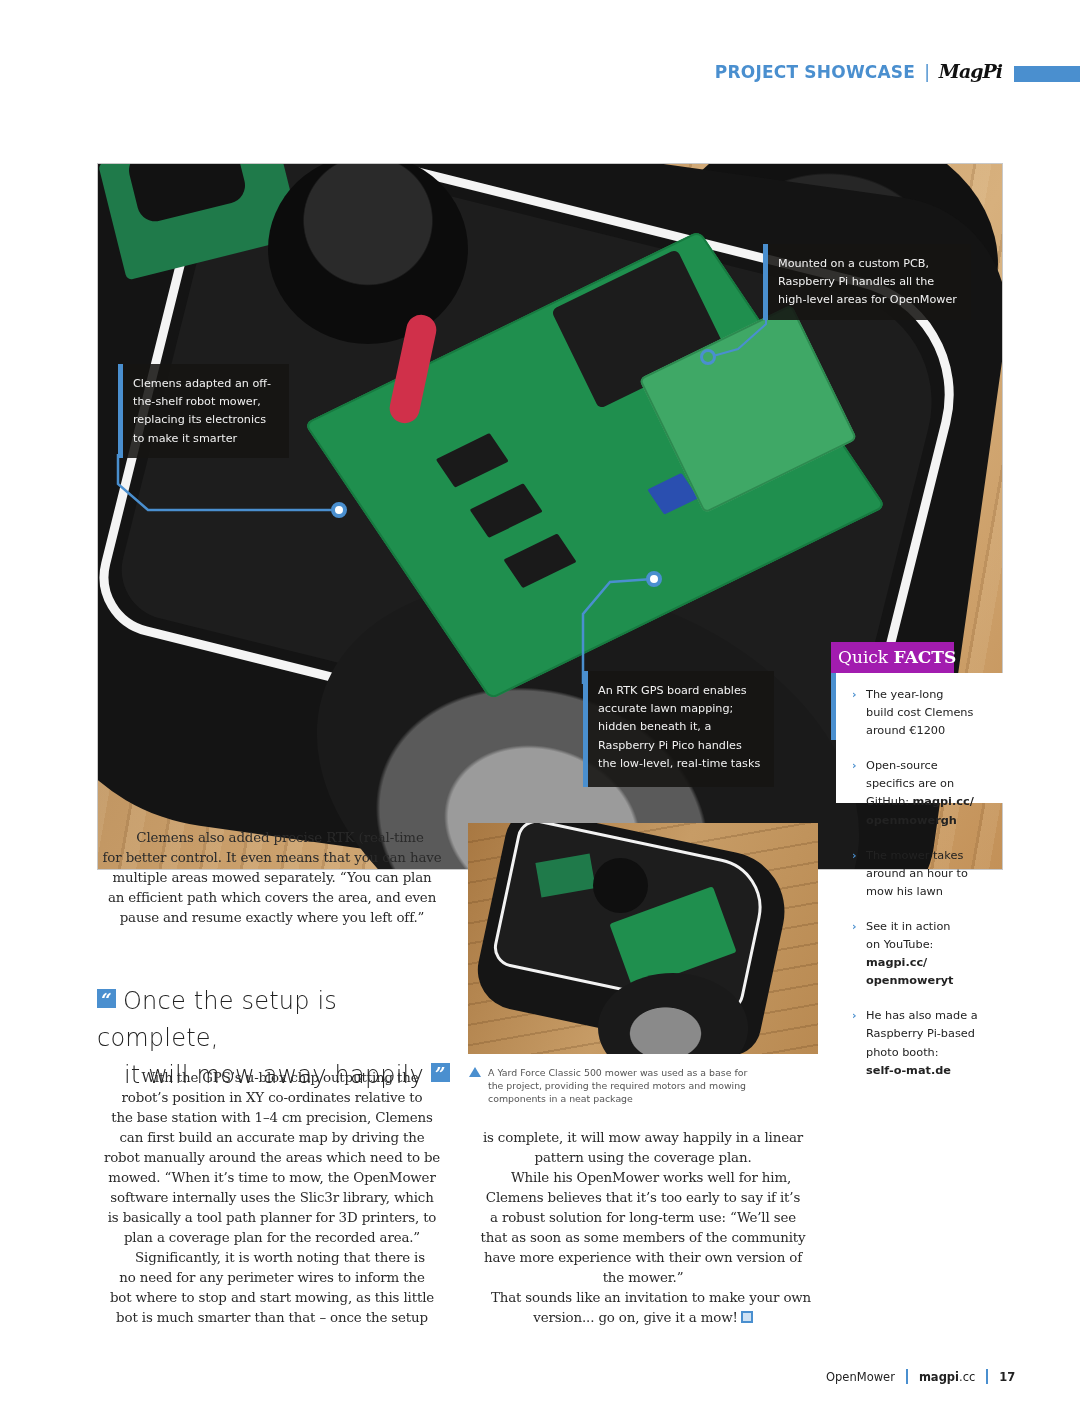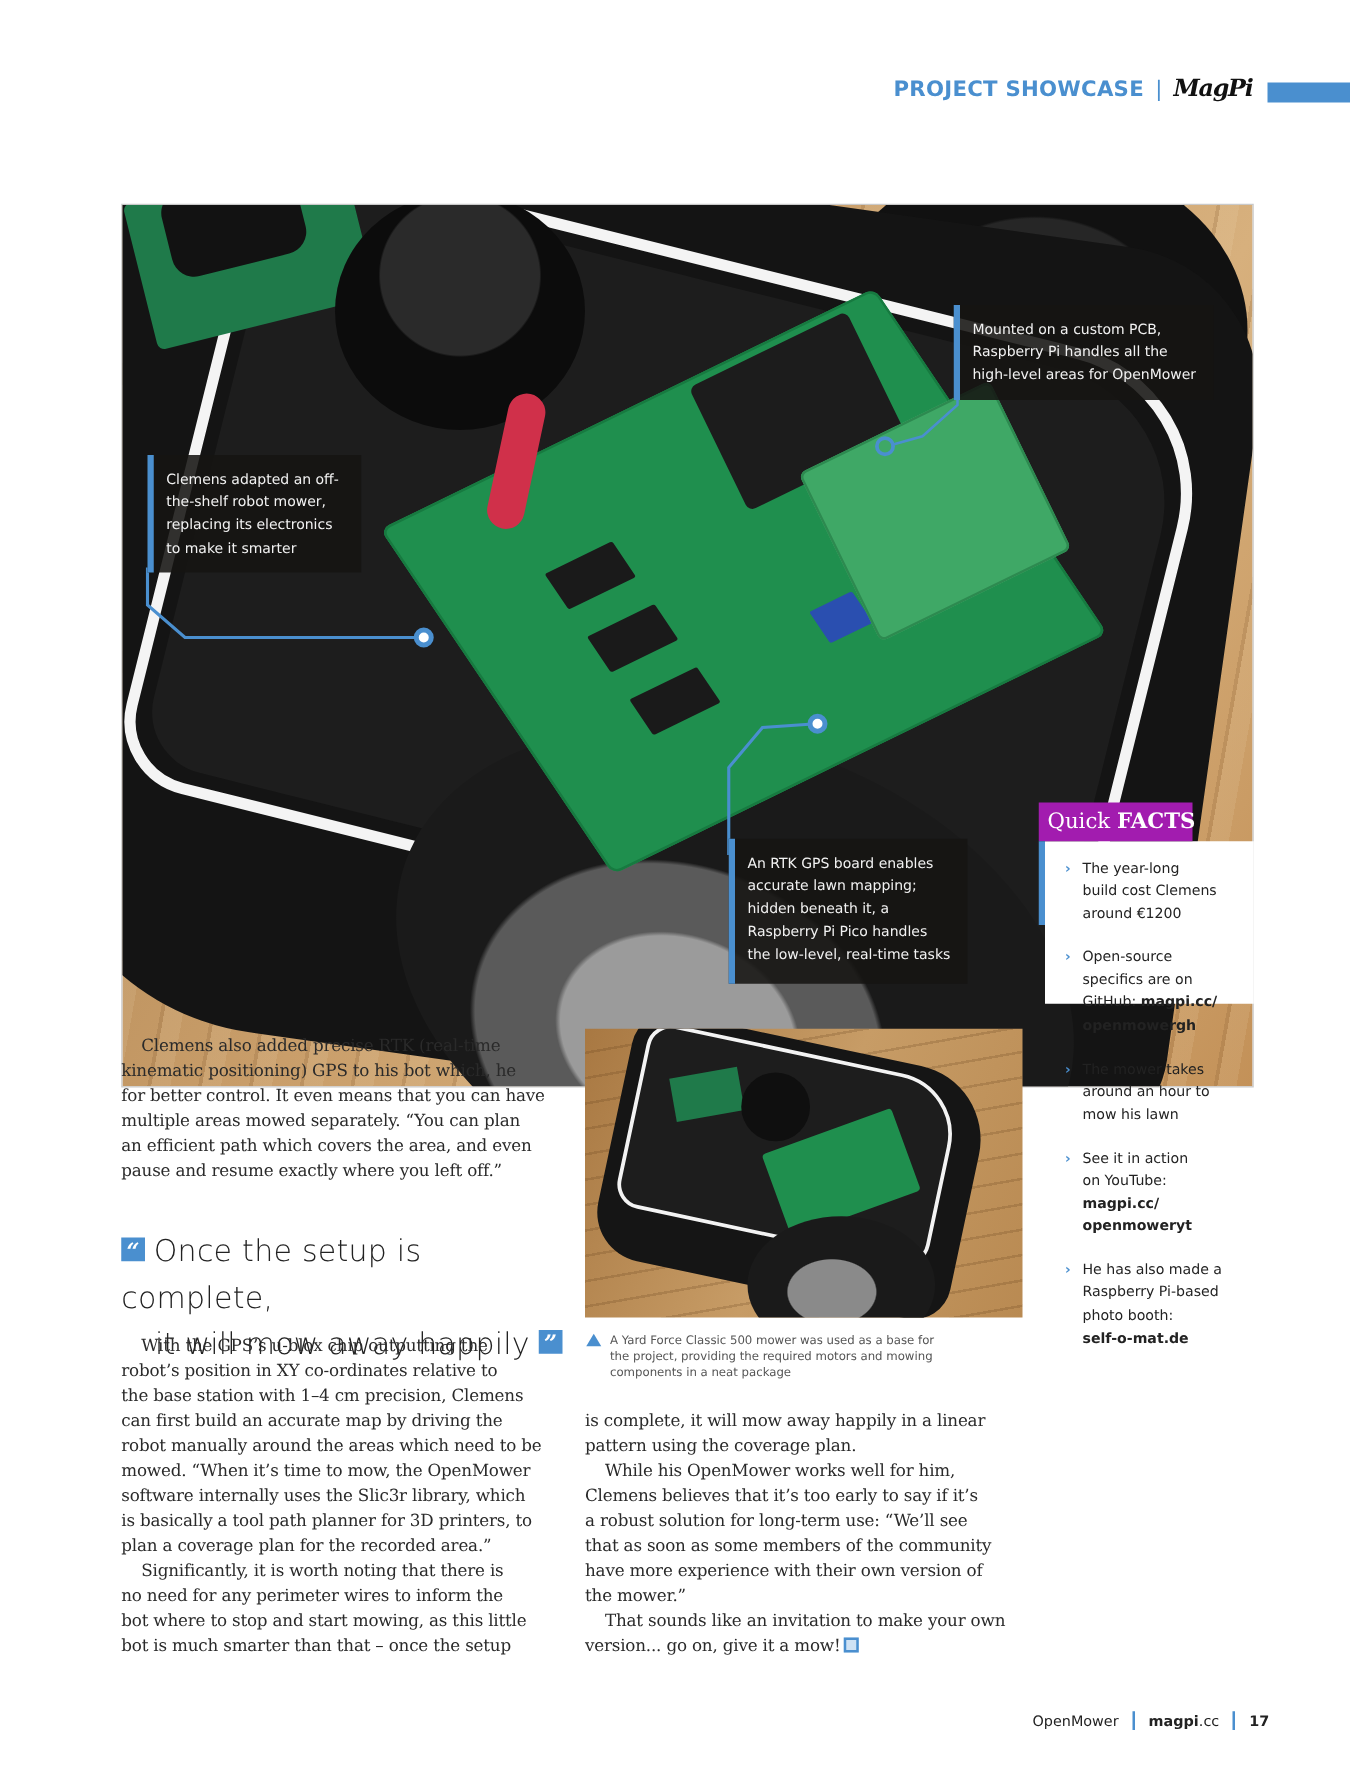--- a/index.html
+++ b/index.html
@@ -57,21 +57,21 @@
   .qf-head b { font-weight: bold; }
   .qf-stripe { position: absolute; left: 831px; top: 673px; width: 5px; height: 67px; background: #4a8fcf; }
   .qf-white { position: absolute; left: 836px; top: 673px; width: 167px; height: 130px; background: #ffffff; }
   .facts { position: absolute; left: 850px; top: 686px; width: 150px; font-family: "DejaVu Sans", sans-serif; font-size: 11.3px; line-height: 18.1px; color: #222; }
   .fact { position: relative; padding-left: 16px; margin-bottom: 17px; }
   .fact .chev { position: absolute; left: 2px; top: 0; color: #4a8fcf; font-size: 11px; font-weight: bold; }
   .fact .ln { display: block; }
   .fact b { font-weight: bold; }
 
   
-  .col { position: absolute; font-family: "DejaVu Serif", serif; font-size: 13.4px; line-height: 20px; color: #2a2a2a; letter-spacing: -0.15px; }
+  .col { position: absolute; font-family: "DejaVu Serif", serif; font-size: 13.4px; line-height: 20px; color: #2a2a2a; letter-spacing: -0.15px; text-align: center; }
   .col .line { display: block; white-space: nowrap; }
   .col .indent { padding-left: 16px; }
   .col1 { left: 97px; top: 828px; width: 350px; }
   .col1b { left: 97px; top: 1068px; width: 350px; }
   .col2 { left: 468px; top: 1128px; width: 350px; }
 
   
   .pullquote { position: absolute; left: 97px; top: 983px; width: 360px; font-family: "DejaVu Sans", sans-serif; font-weight: 300;
           font-size: 24px; line-height: 37px; color: #222; letter-spacing: 0.2px; }
   .pullquote .l2 { display: block; padding-left: 27px; }
@@ -200,21 +200,20 @@
     <span class="chev">›</span>
     <span class="ln">He has also made a</span>
     <span class="ln">Raspberry Pi-based</span>
     <span class="ln">photo booth:</span>
     <b class="ln">self-o-mat.de</b>
   </div>
 </div>
 
 <div class="col col1">
   <span class="line indent">Clemens also added precise RTK (real-time</span>
-  <span class="line">kinematic positioning) GPS to his bot which, he</span>
   <span class="line">for better control. It even means that you can have</span>
   <span class="line">multiple areas mowed separately. “You can plan</span>
   <span class="line">an efficient path which covers the area, and even</span>
   <span class="line">pause and resume exactly where you left off.”</span>
 </div>
 
 <div class="pullquote">
   <span class="qmark">“</span><span>Once the setup is complete,</span>
   <span class="l2"><span>it will mow away happily</span><span class="qmark close">”</span></span>
 </div>

